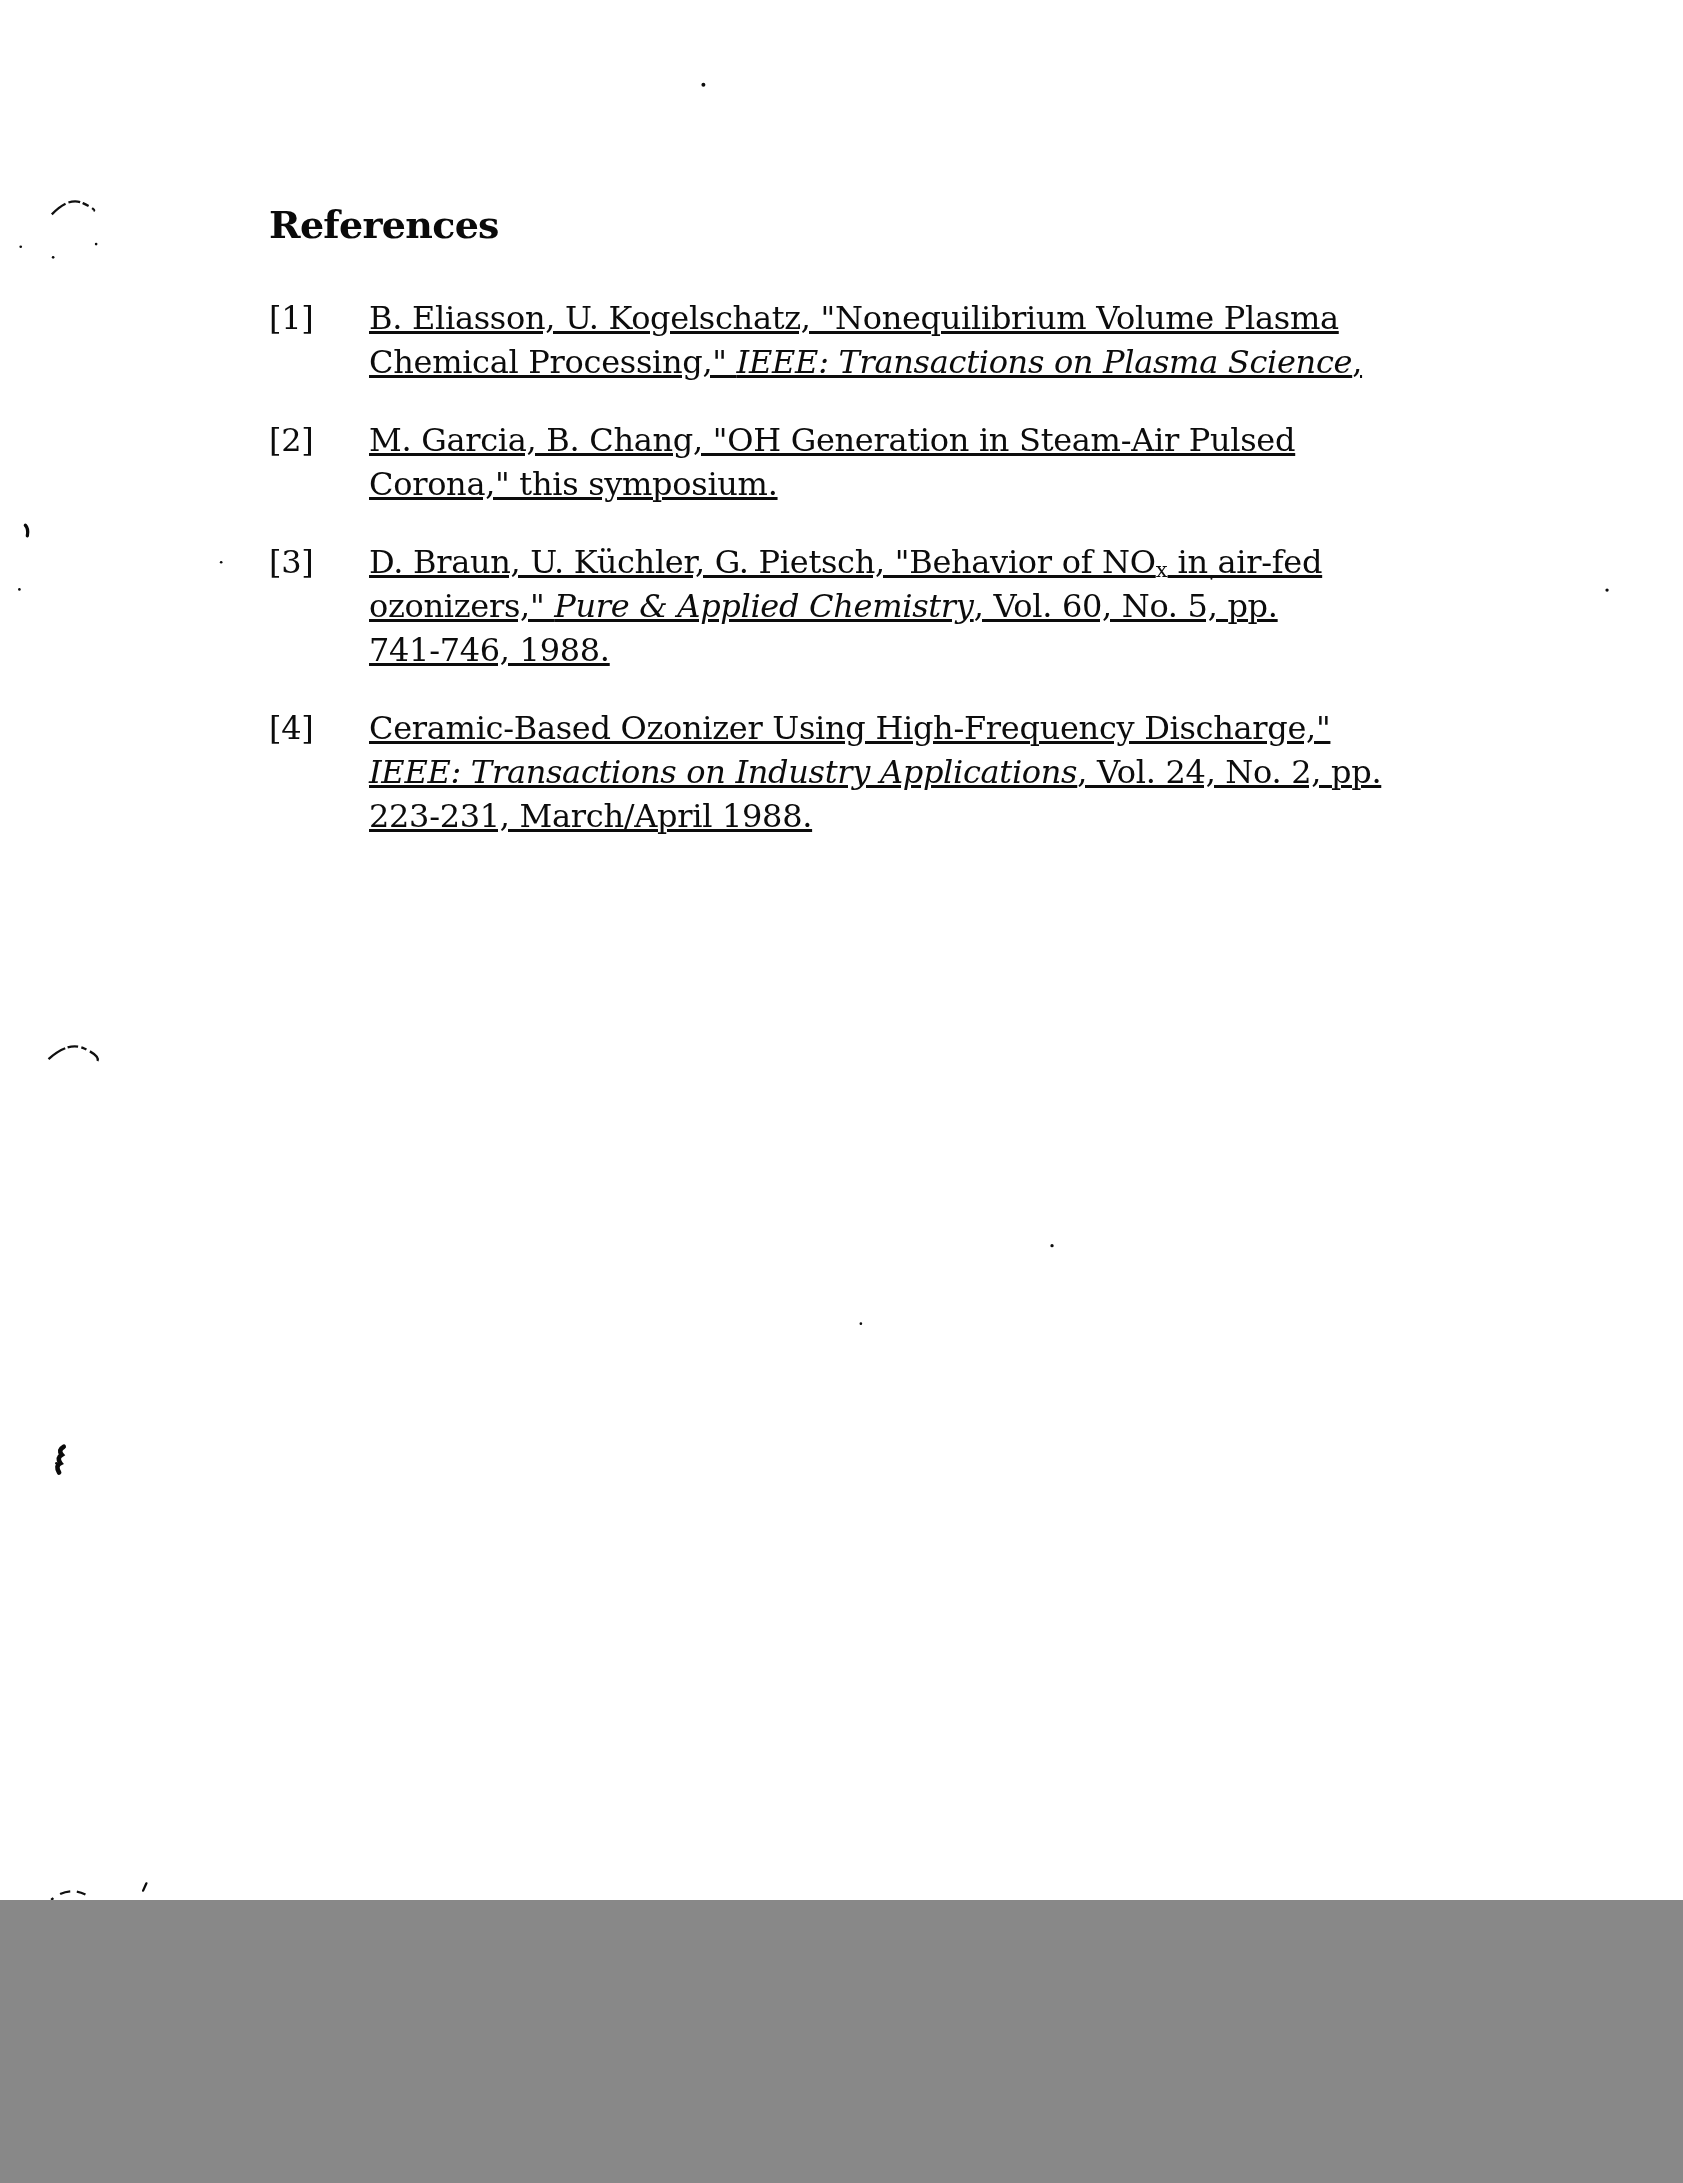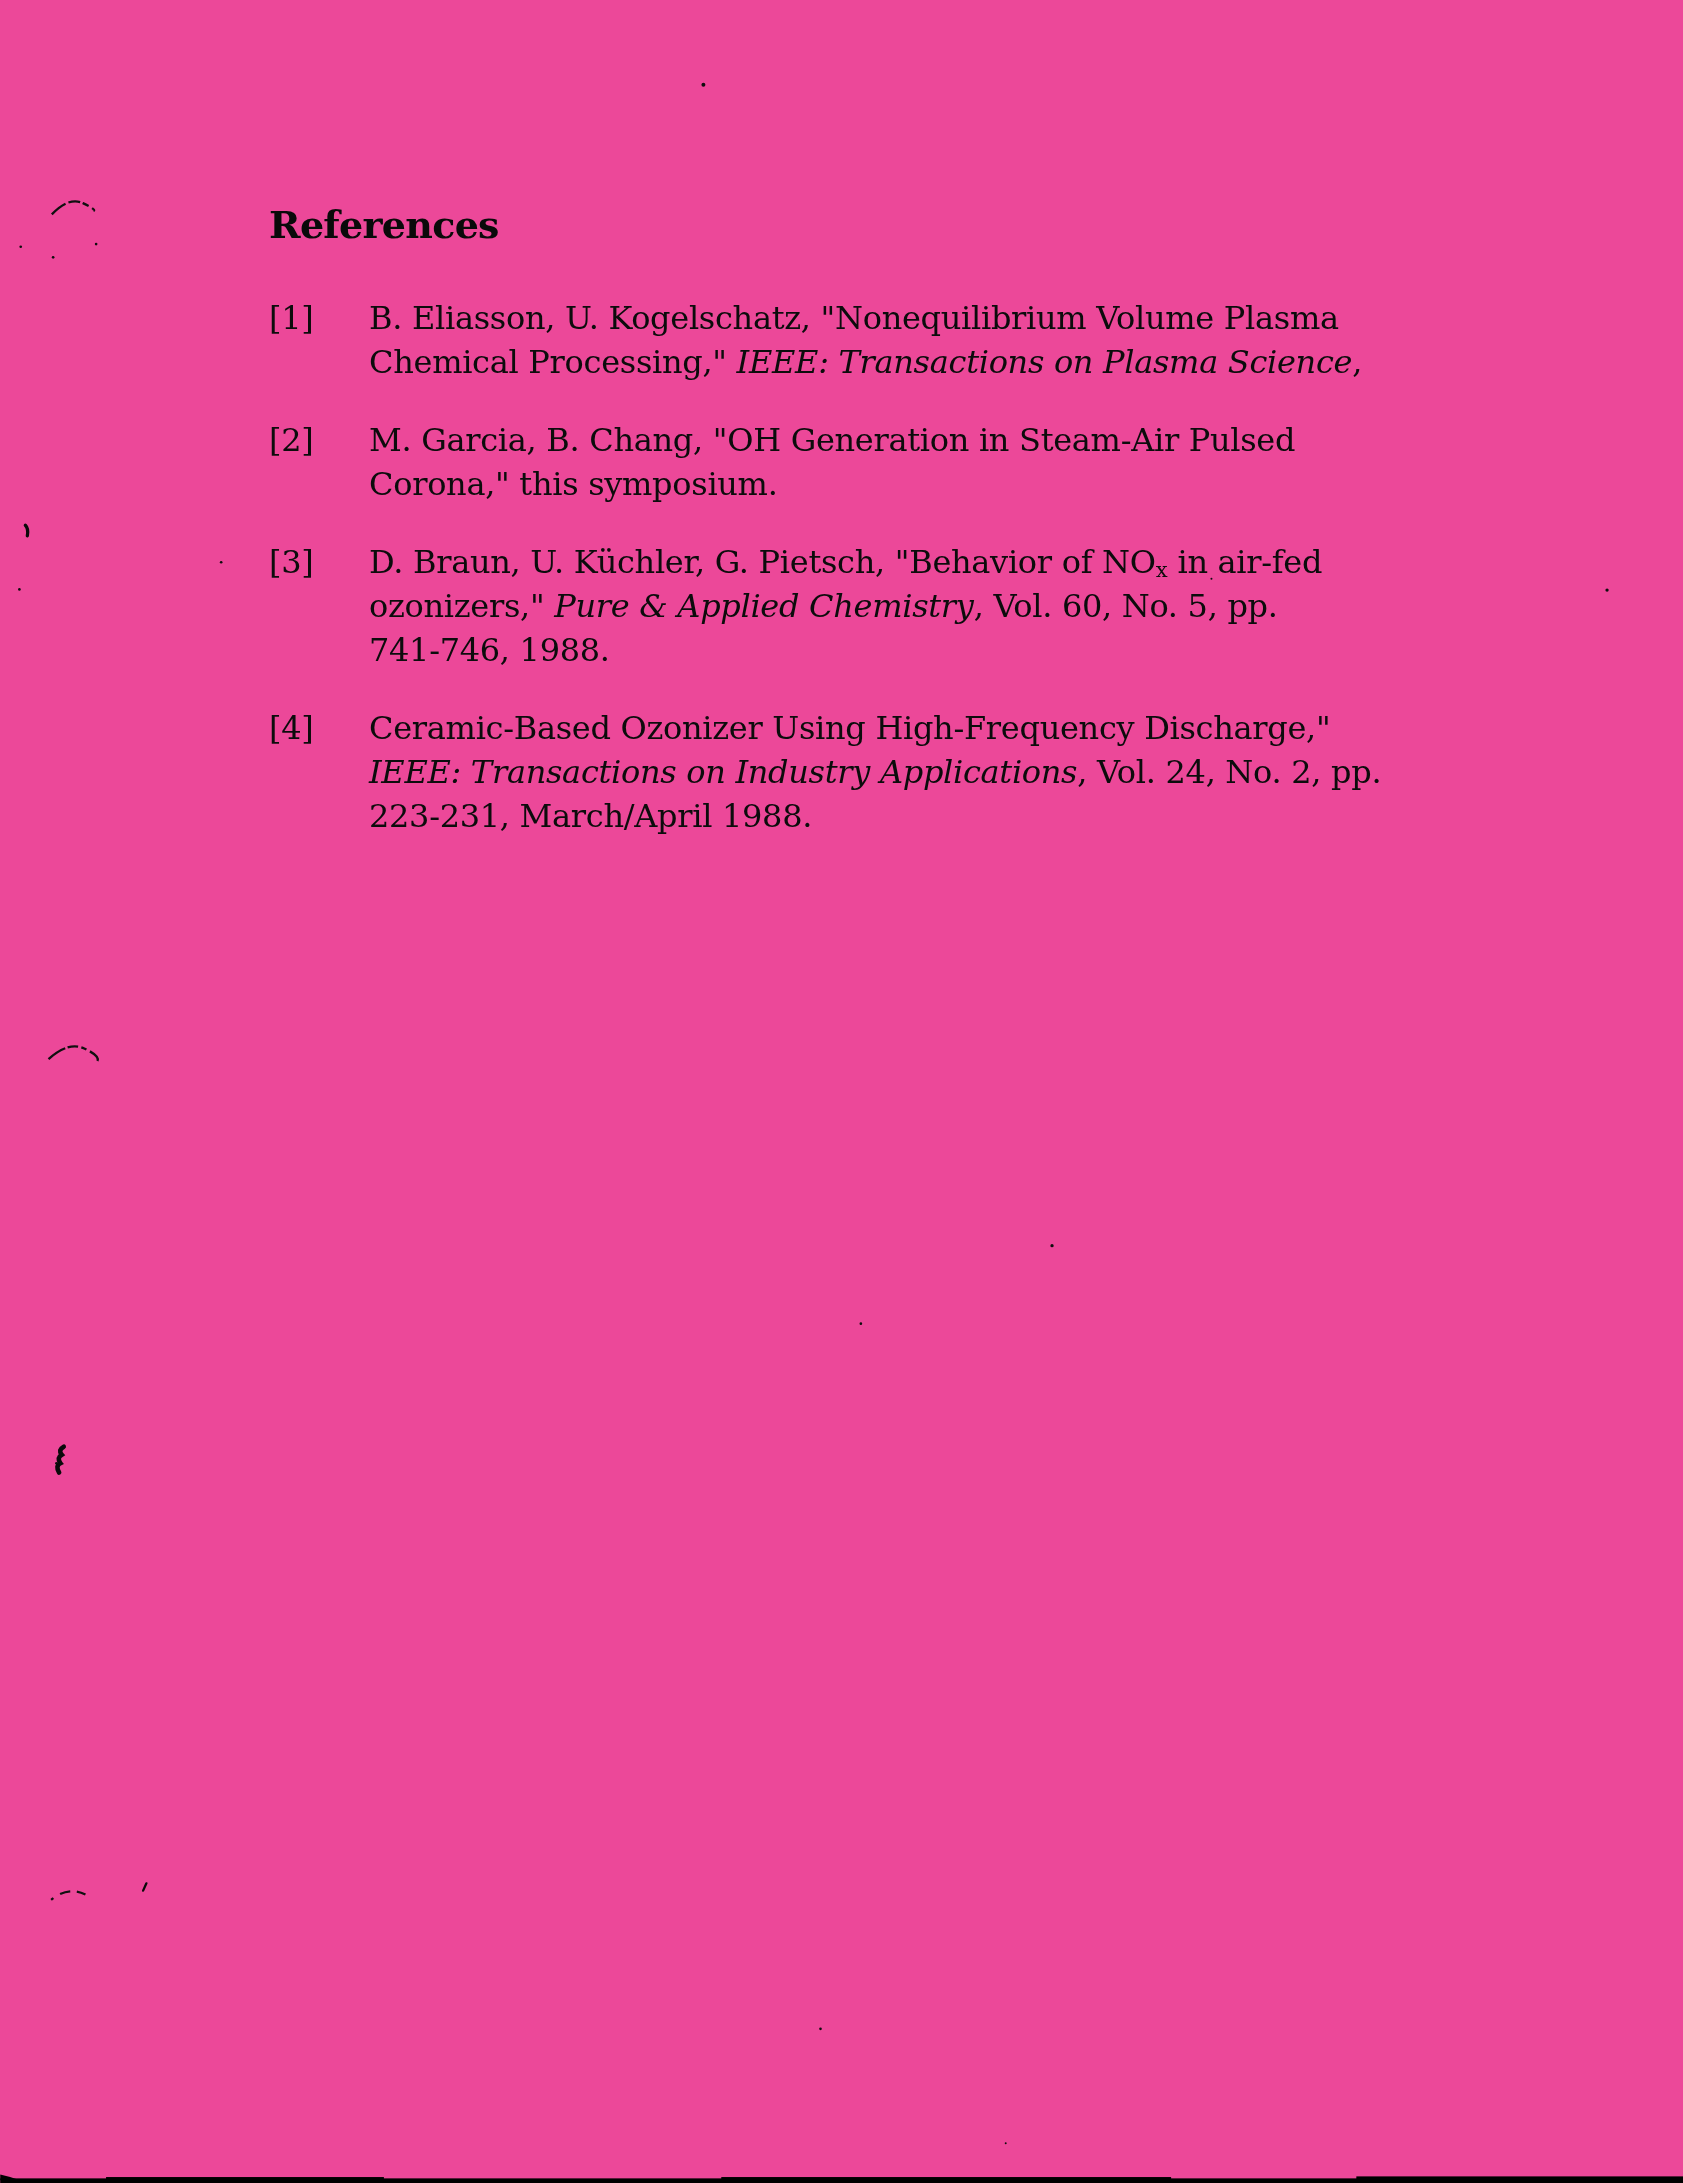--- a/index.html
+++ b/index.html
@@ -1,20 +1,20 @@
 <!DOCTYPE html>
 <html style="font-size:10.6px"><head>
 <meta charset="utf-8">
 <style>
   html, body { margin: 0; padding: 0; background: #888; }
   .page {
     position: relative;
     width: 1684px;
-    height: 2183px;
-    background: #ec4899;
+    height: 1900px;
+    background: #ffffff;
     overflow: hidden;
     font-family: "DejaVu Serif", serif;
     color: #0c0c0c;
   }
   .heading {
     position: absolute;
     left: 269px;
     top: 202px;
     margin: 0;
     font-size: 38px;
@@ -33,21 +33,21 @@
     display: flex;
     margin: 0 0 34px 0;
     font-size: 32px;
     line-height: 44px;
     letter-spacing: -0.3px;
   }
   .ref .num {
     flex: none;
     width: 100px;
   }
-  .ref .body { flex: 1; }
+  .ref .body { flex: 1; text-decoration: underline; }
   .line { white-space: pre; }
   .it { font-style: italic; text-align: right; }
   .sub {
     font-size: 0.66em;
     vertical-align: -0.2em;
     line-height: 0;
     letter-spacing: 0;
   }
   .artifacts {
     position: absolute;

